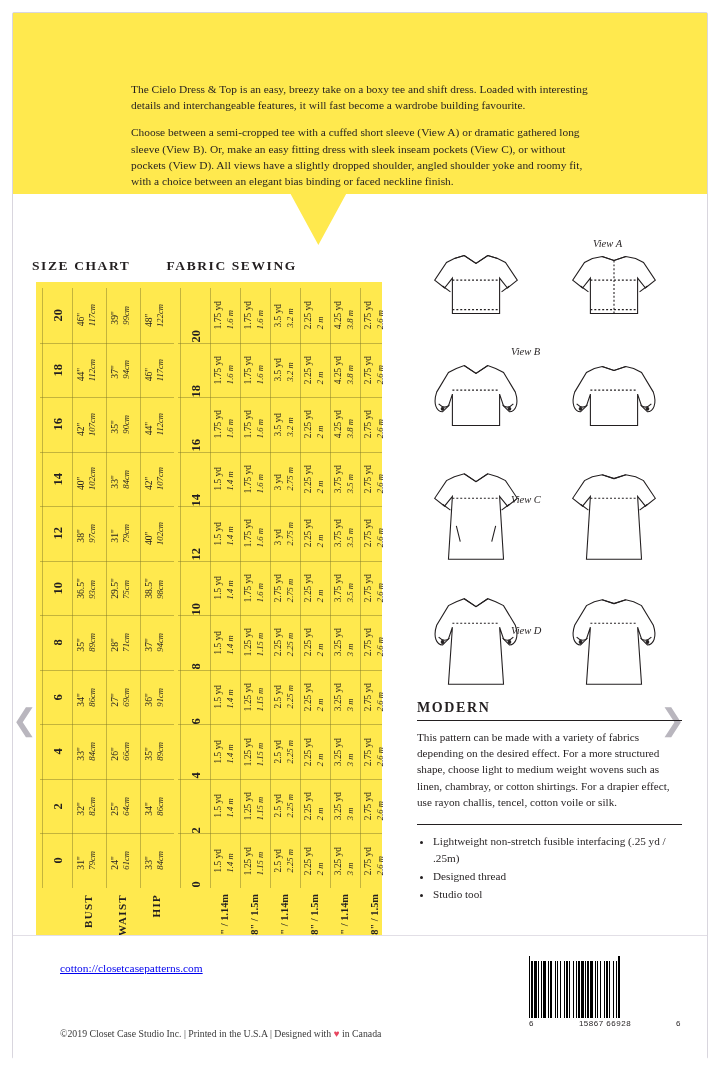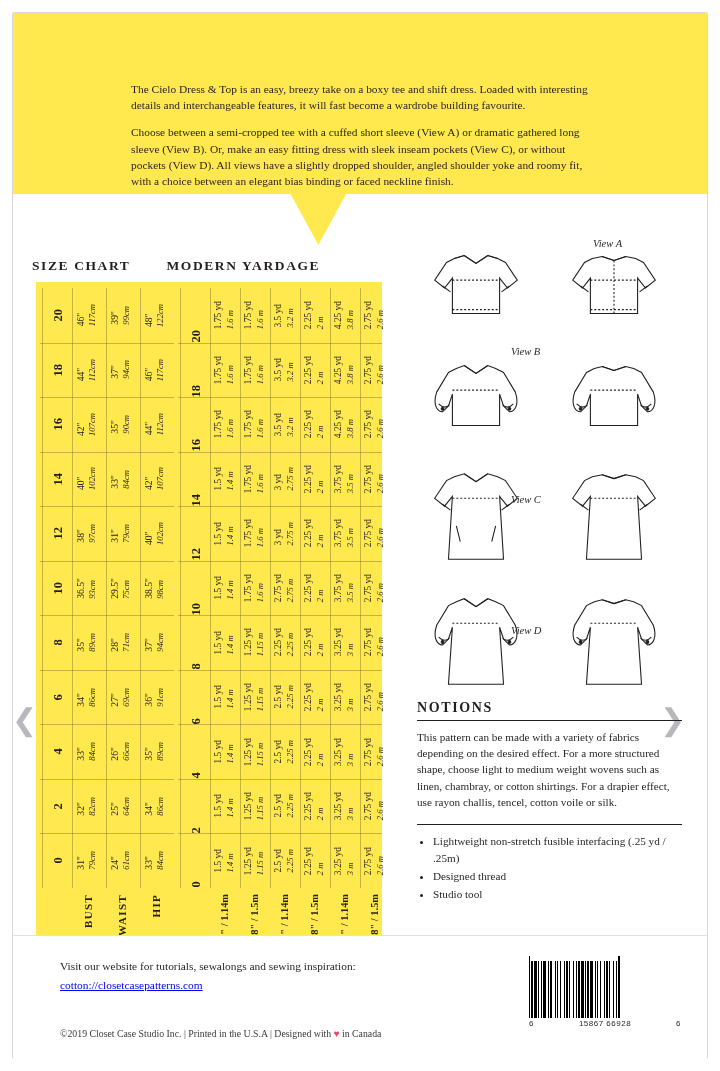--- a/index.html
+++ b/index.html
@@ -299,21 +299,21 @@
     </div>
   </div>
 
   <div class="chart-zone">
 
     <div class="yellow-block" id="size-yellow"></div>
     <div class="yellow-block" id="yard-yellow"></div>
 
     <div class="chart-titles">
       <div>SIZE CHART</div>
-      <div>MODERN YARDAGE</div>
+      <div>FABRIC SEWING</div>
     </div>
 
     <div id="size-chart-cols" style="position:absolute; left:12px; top:32px; width:138px; height:660px;">
         <div class="vtext bold" style="left: 15px; top: 551.455px; height: 54.5455px; justify-content: center; display: flex; align-items: center;">0</div>
         <div style="position: absolute; left: 39px; top: 551.455px; height: 54.5455px; width: 30px; display: flex; align-items: center;">
           <div style="writing-mode: vertical-rl; transform: rotate(180deg); white-space: nowrap; font-size: 9.6px; line-height: 1.25;">
             <span style="display:block;">31"</span>
             <span style="display:block;font-style:italic;font-size:8.6px;">79cm</span>
           </div>
         </div>
@@ -1078,35 +1078,34 @@
           <path d="M36 42 L84 42" stroke-dasharray="2,2"></path>
           <circle cx="26" cy="61" r="1.4" fill="#231f20"></circle>
           <circle cx="94" cy="61" r="1.4" fill="#231f20"></circle>
         </svg>
       </div>
       <div class="view-tag" style="left:106px; top:48px;">View D</div>
     </div>
   </div>
 
   <div class="fabric-zone">
-    <div class="sec-title">NOTIONS</div>
+    <div class="sec-title">MODERN</div>
     <div class="sec-rule"></div>
     <p class="sec-body">This pattern can be made with a variety of fabrics depending on the desired effect. For a more structured shape, choose light to medium weight wovens such as linen, chambray, or cotton shirtings. For a drapier effect, use rayon challis, tencel, cotton voile or silk.</p>
 
     <div class="sec-rule"></div>
     <ul class="notions-list" id="notions-list">
         <li>Lightweight non-stretch fusible interfacing (.25 yd / .25m)</li>
         <li>Designed thread</li>
         <li>Studio tool</li>
       </ul>
   </div>
 
   <div class="footer-zone">
     <div class="footer-text">
-      <div class="footer-line">Visit our website for tutorials, sewalongs and sewing inspiration:</div>
       <a class="footer-url" href="#">cotton://closetcasepatterns.com</a>
     </div>
     <div class="footer-legal">
       <span>©2019 Closet Case Studio Inc. | Printed in the U.S.A | Designed with </span><span class="heart">♥</span><span> in Canada</span>
     </div>
 
     <div class="barcode-box">
       <div class="barcode" id="barcode-bars">
           <div class="bar" style="width: 1px; background: rgb(0, 0, 0); height: 100%;"></div>
           <div class="bar" style="width: 1px; background: transparent; height: 100%;"></div>

